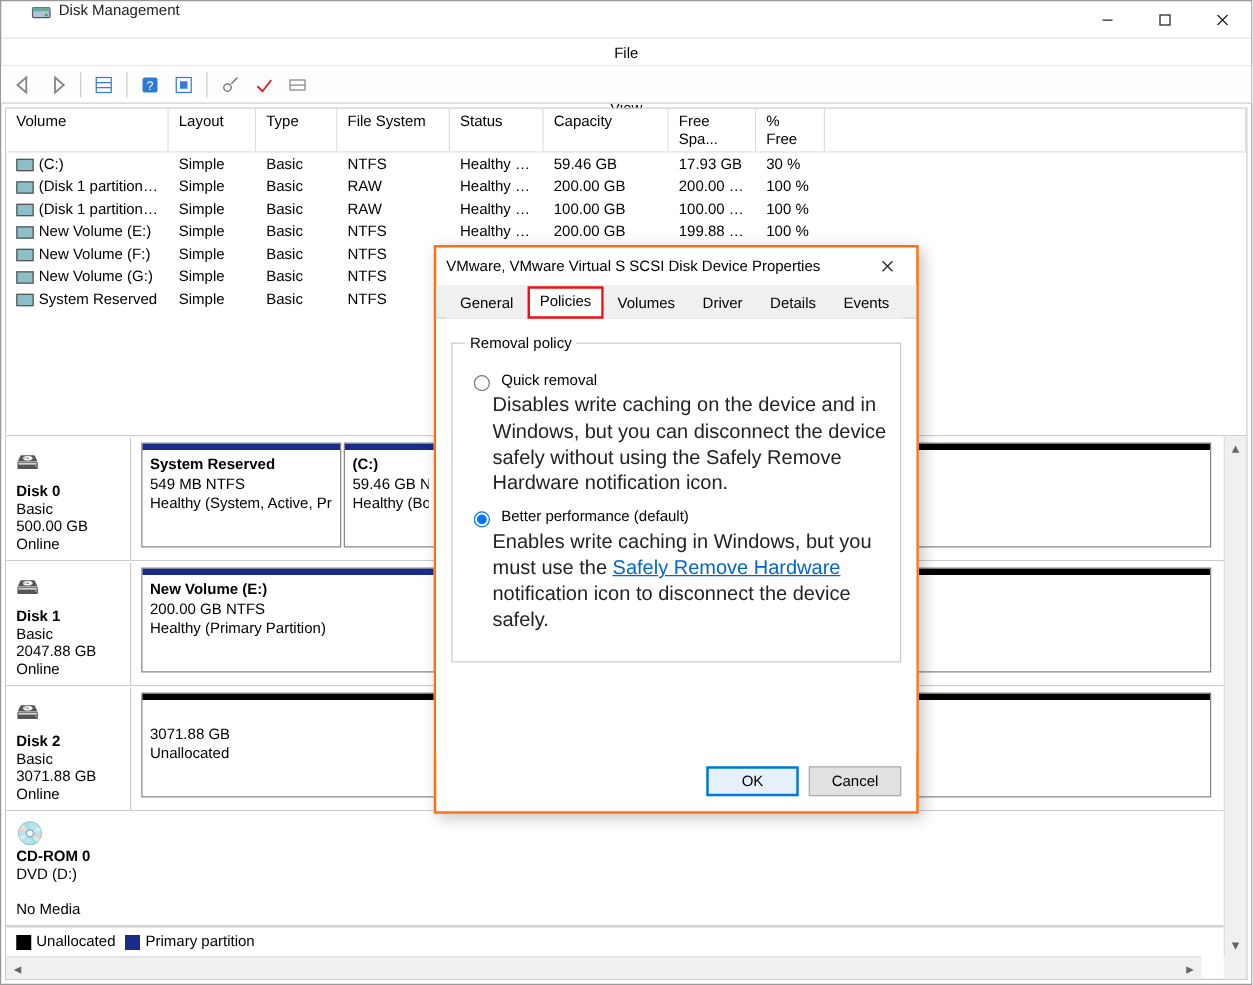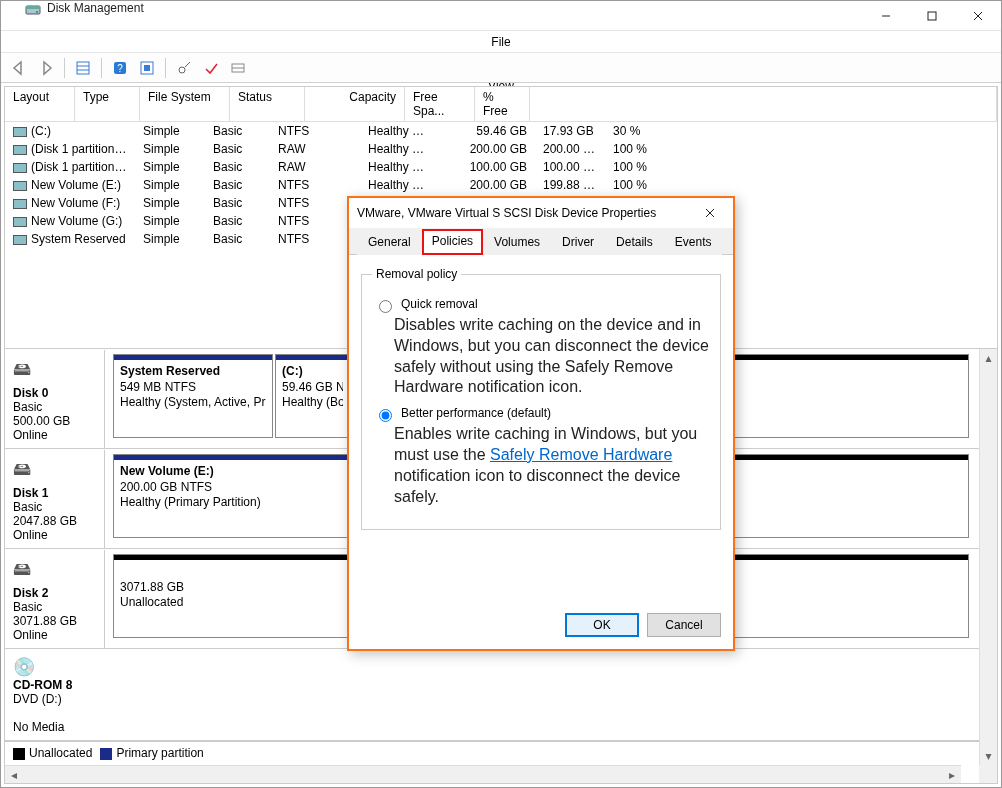--- a/index.html
+++ b/index.html
@@ -19,21 +19,21 @@
   .tb-btn { width:24px; height:22px; display:flex; align-items:center; justify-content:center; border:1px solid transparent;}
   .tb-svg{width:16px;height:16px;}
   
   .content { flex:1; display:flex; flex-direction:column; padding:0; overflow:hidden; border:1px solid #ccc; margin:3px;}
   
   .vol-area { border-bottom:1px solid #ccc;}
   .vol-header { display:flex; background:#fff; border-bottom:1px solid #ddd;}
   .vol-header div { padding:3px 8px; border-right:1px solid #ddd; font-weight:normal; background:#fff;}
   .vol-row { display:flex; padding:1px 0;}
   .vol-row div { padding:1px 8px; overflow:hidden; white-space:nowrap; text-overflow:ellipsis;}
-  .c-vol{width:130px;} .c-layout{width:70px;} .c-type{width:65px;} .c-fs{width:90px;} .c-status{width:75px;} .c-cap{width:100px;text-align:right;} .c-free{width:70px;} .c-pfree{width:55px;} .c-rest{flex:1;}
+  .c-vol{width:130px;} .c-layout{width:70px;} .c-type{width:65px;} .c-fs{width:90px;} .c-status{width:75px;} .c-cap{width:100px;} .c-free{width:70px;} .c-pfree{width:55px;} .c-rest{flex:1;}
   .vol-icon{display:inline-block;width:14px;height:10px;background:#8cc0c8;border:1px solid #555;margin-right:4px;vertical-align:middle;}
   .vol-empty { height:100px;}
   
   .disk-area { flex:1; overflow:hidden; position:relative;}
   .disk-scroll-container { position:absolute; inset:0; right:18px; }
   .disk-row { display:flex; border-bottom:1px solid #ccc; border-top:1px solid #fff;}
   .disk-label { width:100px; padding:6px 8px; border-right:1px solid #ccc; background:#fff;}
   .disk-label .d-icon{font-size:18px;color:#555;}
   .disk-map { flex:1; display:flex; padding:4px 8px 10px 8px; gap:0; align-items:stretch; min-height:70px; overflow:hidden;}
   .part { border:1px solid #888; padding:4px 6px; margin-right:2px; background:#fff; min-width:0;}
@@ -158,20 +158,21 @@
           <rect x="2" y="4" width="12" height="8" fill="none" stroke="#888"></rect>
           <line x1="2" y1="8" x2="14" y2="8" stroke="#888"></line>
         </svg>
       </div>
   </div>
 
   <div class="content">
 
     <div class="vol-area">
       <div class="vol-header">
+        <div class="c-vol">Volume</div>
         <div class="c-layout">Layout</div>
         <div class="c-type">Type</div>
         <div class="c-fs">File System</div>
         <div class="c-status">Status</div>
         <div class="c-cap">Capacity</div>
         <div class="c-free">Free Spa...</div>
         <div class="c-pfree">% Free</div>
         <div class="c-rest"></div>
       </div>
       <div id="vol-rows">
@@ -308,21 +309,21 @@
             <div class="part" style="flex:1">
               <div class="bar bar-black"></div>
               <div class="part-text"><b></b><br><span>3071.88 GB</span><br><span>Unallocated</span></div>
             </div>
           </div>
         </div>
 
         <div class="disk-row">
           <div class="disk-label" style="width:100%;border-right:none">
             <div class="d-icon">💿</div>
-            <b>CD-ROM 8</b><br>
+            <b>CD-ROM 0</b><br>
             <span>DVD (D:)</span><br><br>
             <span>No Media</span>
           </div>
         </div>
 
         <div class="legend">
           <span><span class="sw" style="background:#000"></span><span>Unallocated</span></span>
           <span><span class="sw" style="background:#1a2b8a"></span><span>Primary partition</span></span>
         </div>
 

